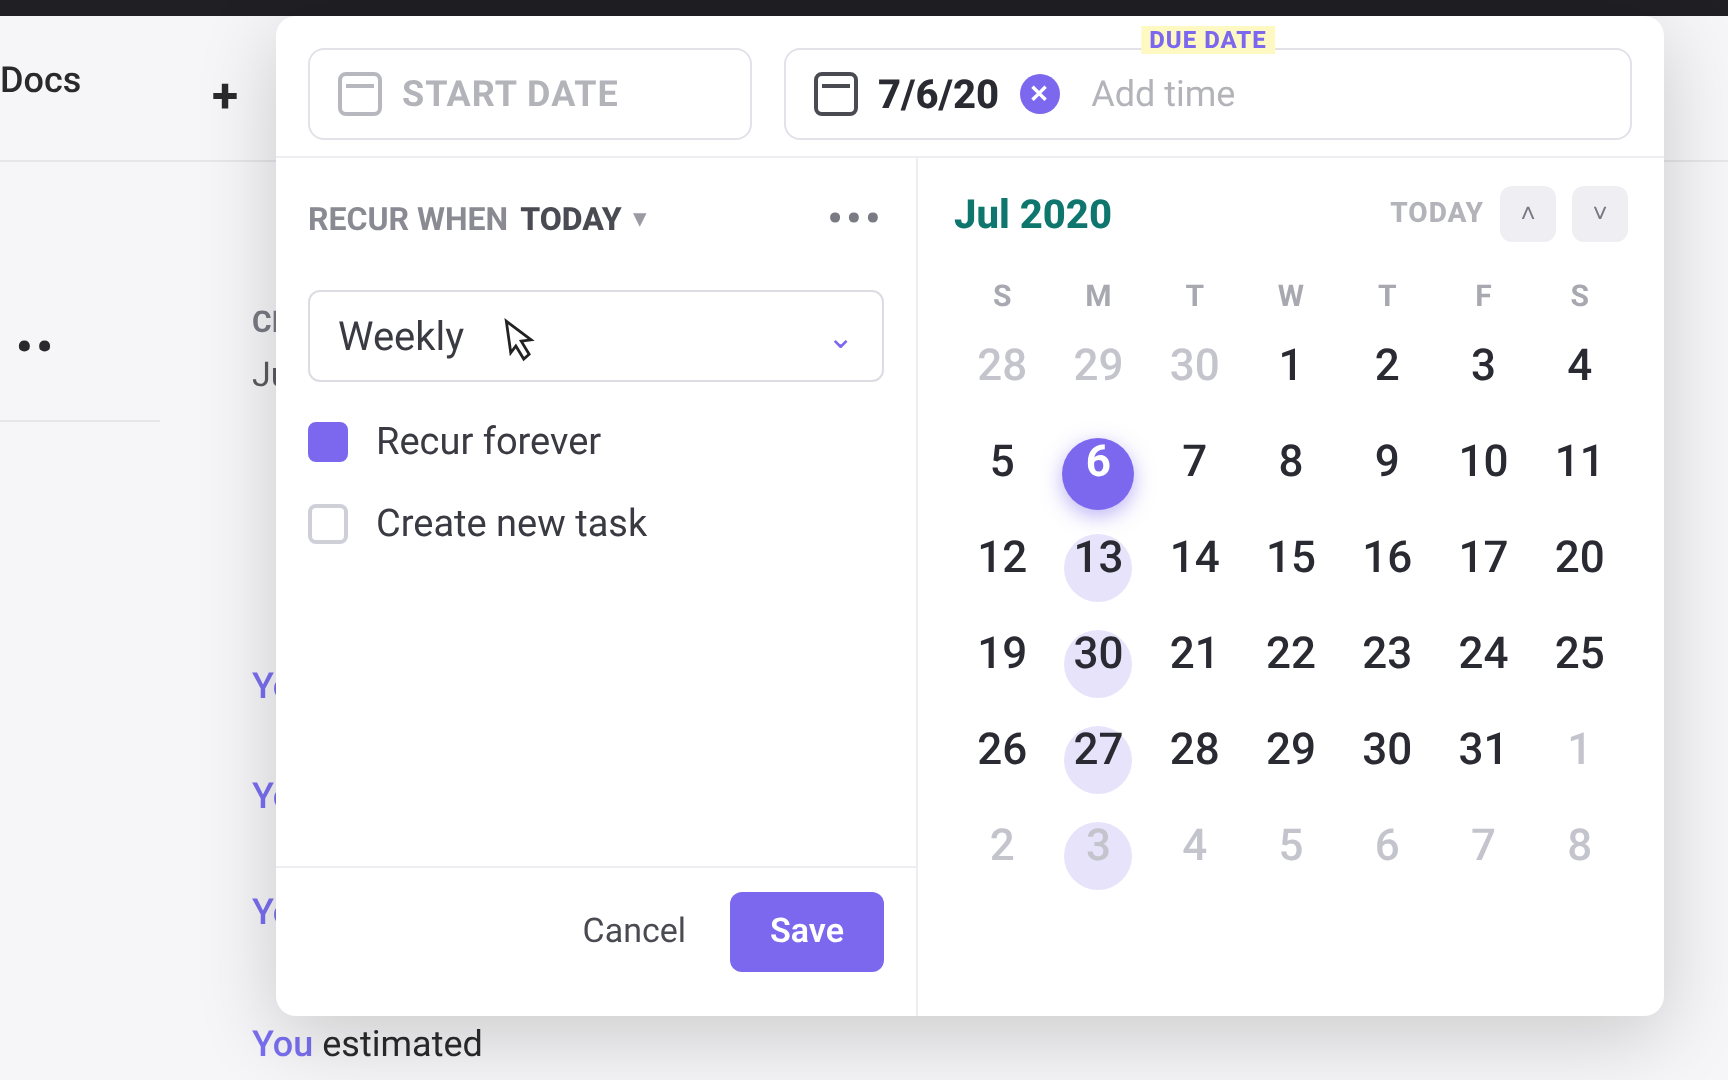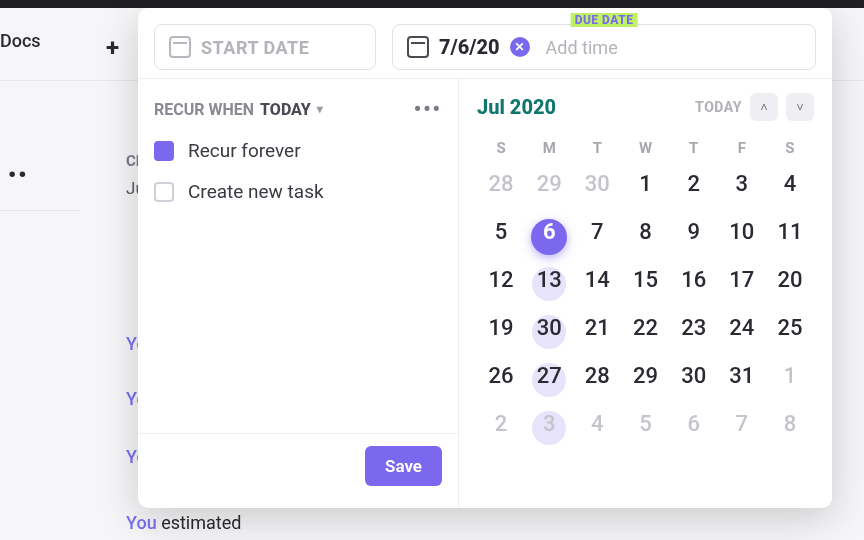--- a/index.html
+++ b/index.html
@@ -64,21 +64,21 @@
     display: flex; align-items: center;
     padding: 10px 14px;
     gap: 10px;
     position: relative;
   }
   .date-box.start { flex: 0 0 222px; }
   .date-box .due-label {
     position: absolute; top: -12px; left: 50%; transform: translateX(-50%);
     font-size: 12px; font-weight: 800; letter-spacing: .5px;
     color: #7b68ee;
-    background: #bef264; padding: 0 4px;
+    background: #fef9c3; padding: 0 4px;
   }
   .cal-icon {
     width: 22px; height: 22px;
     border: 2.5px solid #b7b7c0;
     border-radius: 4px;
     position: relative;
   }
   .cal-icon::before {
     content: ""; position: absolute; top: 4px; left: 2px; right: 2px; height: 2px;
     background: #b7b7c0;
@@ -230,31 +230,41 @@
 
   <div class="body">
     <div class="left">
       <div class="recur-head">
         <span>RECUR WHEN</span>
         <span class="closed">TODAY</span>
         <span class="chev">▾</span>
         <span class="more">•••</span>
       </div>
 
+      <div class="freq-select">
+        <span>Weekly</span>
+        <span class="chev2">⌄</span>
+        <span class="cursor">
+          <svg width="22" height="26" viewBox="0 0 22 26">
+              <path d="M8 2 L8 18 L11 15 L14 22 L17 20 L14 13 L19 13 Z" fill="#fff" stroke="#222" stroke-width="1.4"></path>
+            </svg>
+        </span>
+      </div>
 
       <div class="chk-row">
         <div class="chk checked"></div>
         <span>Recur forever</span>
       </div>
       <div class="chk-row">
         <div class="chk"></div>
         <span>Create new task</span>
       </div>
 
       <div class="footer">
+        <div class="btn-cancel">Cancel</div>
         <div class="btn-save">Save</div>
       </div>
     </div>
 
     <div class="right">
       <div class="cal-head">
         <span class="cal-month">Jul 2020</span>
         <span class="cal-today">TODAY</span>
         <div class="cal-nav">
             <span>˄</span>

